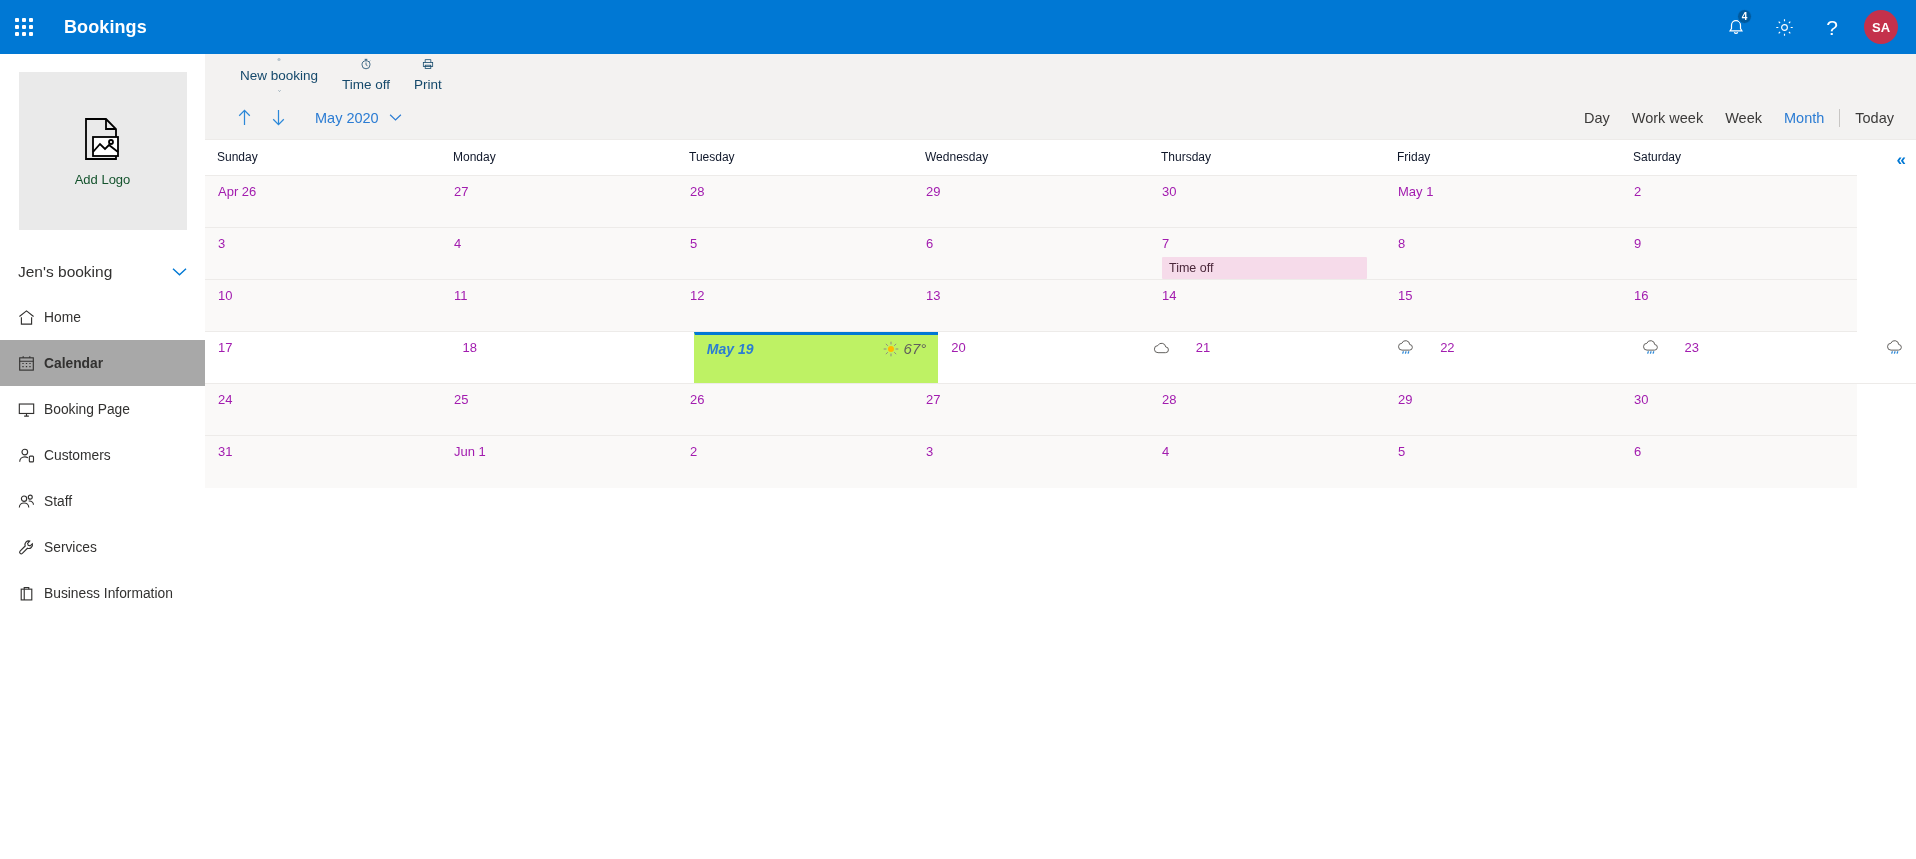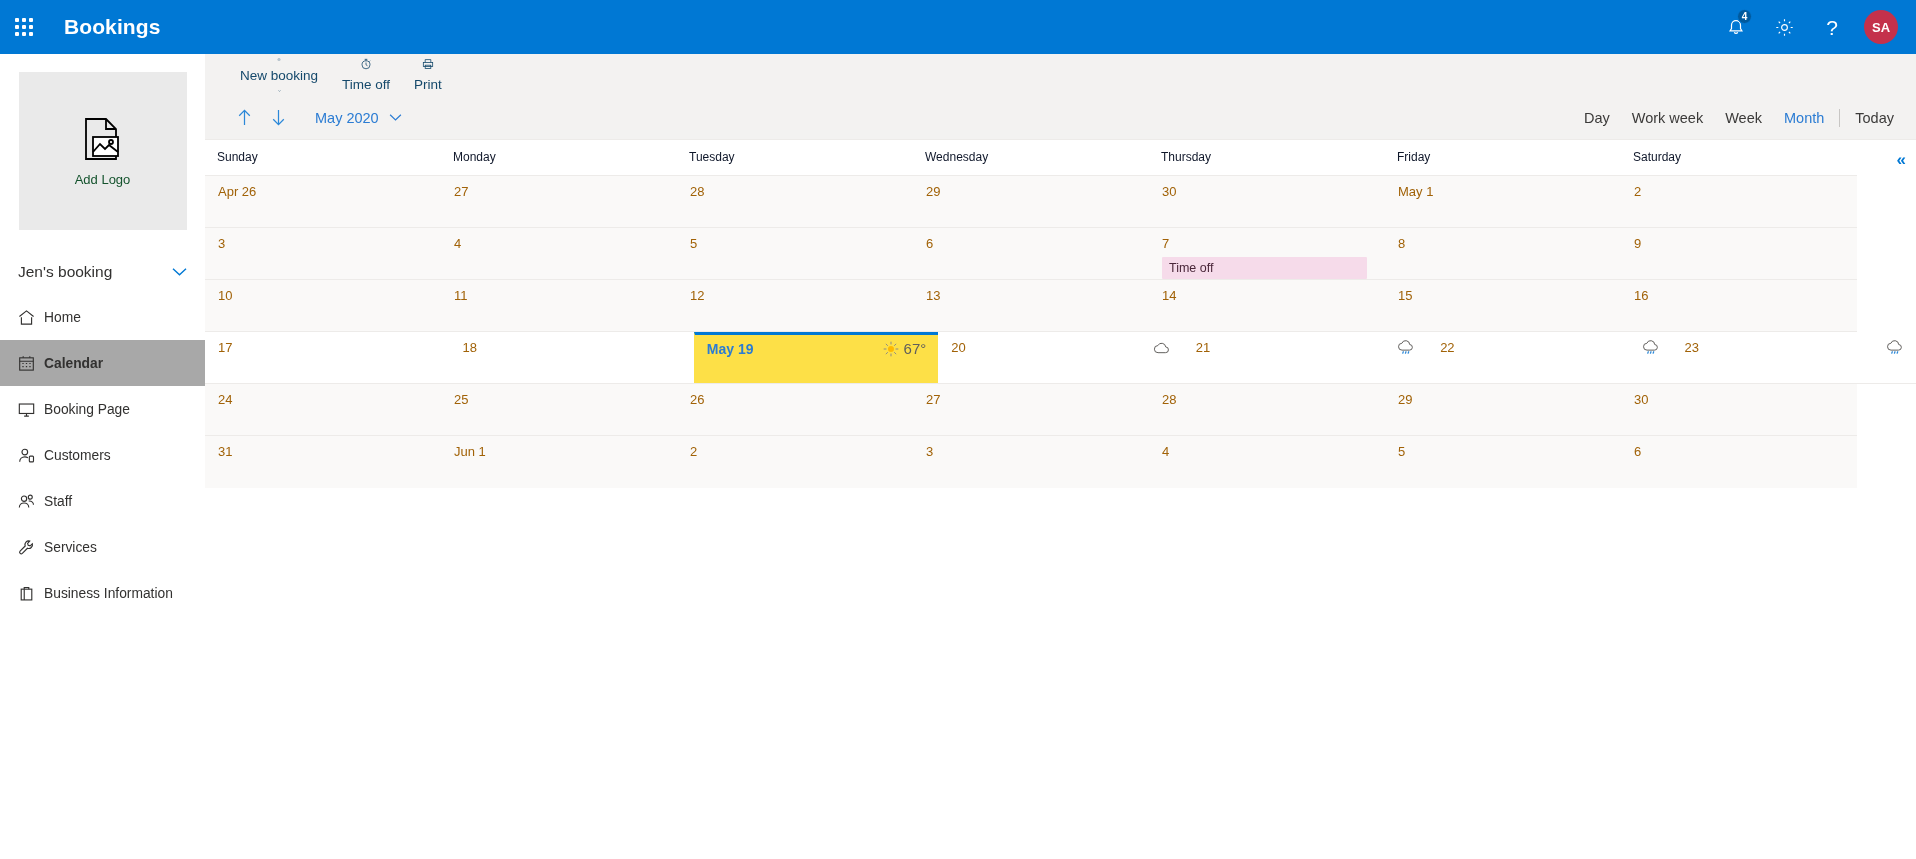--- a/index.html
+++ b/index.html
@@ -21,21 +21,21 @@
     width: 48px; height: 54px;
     display: flex; align-items: center; justify-content: center;
     cursor: pointer;
   }
   .waffle-grid {
     display: grid; grid-template-columns: repeat(3, 4px);
     grid-template-rows: repeat(3, 4px); gap: 3px;
   }
   .waffle-grid i { background: #ffffff; display: block; width: 4px; height: 4px; border-radius: 1px; }
   .app-title {
-    color: #ffffff; font-size: 21px; font-weight: 600;
+    color: #ffffff; font-size: 18px; font-weight: 600;
     letter-spacing: .1px; padding-left: 16px;
   }
   .suitebar-right {
     margin-left: auto; display: flex; align-items: center; height: 54px;
   }
   .sb-btn {
     width: 48px; height: 54px; display: flex; align-items: center; justify-content: center;
     color: #ffffff; cursor: pointer; position: relative;
   }
   .sb-btn svg { display: block; }
@@ -148,23 +148,23 @@
   .grid-row:not(.white) { margin-right: 59px; }
   .grid-row.last { border-bottom: none; }
 
   .cell {
     position: relative; padding: 8px 10px 0 12px;
     border-left: 1px solid transparent;
     cursor: pointer;
     overflow: hidden;
   }
   .cell .datenum {
-    font-size: 13px; color: #a16207;
-  }
-  .cell.today { background: #fde047; border-top: 3px solid #0078d4; padding-top: 5px; }
+    font-size: 13px; color: #a21caf;
+  }
+  .cell.today { background: #bef264; border-top: 3px solid #0078d4; padding-top: 5px; font-style: italic; }
   .cell.today .datenum { color: #2b7cd3; font-weight: 600; font-size: 14px; }
 
   .cell-top { display: flex; align-items: center; justify-content: space-between; }
   .wx { display: flex; align-items: center; gap: 5px; color: #605e5c; font-size: 15px; padding-right: 2px; }
 
   .event {
     margin-top: 6px; margin-right: 8px;
     background: #f6dbea; color: #4a2639;
     font-size: 12.5px; padding: 4px 7px; border-radius: 1px;
     cursor: pointer;

